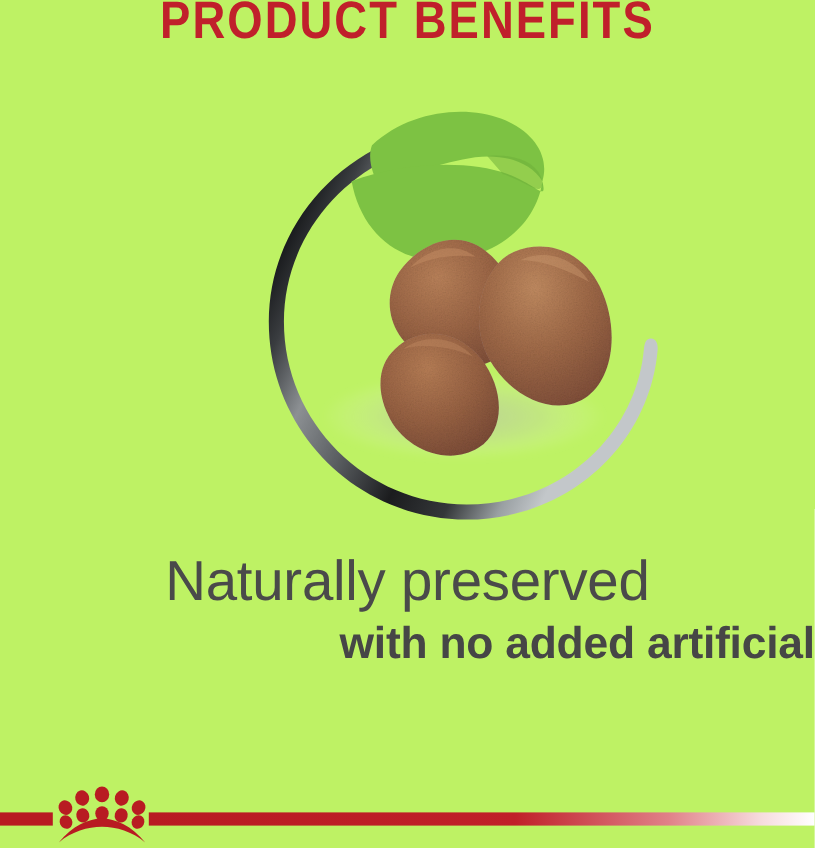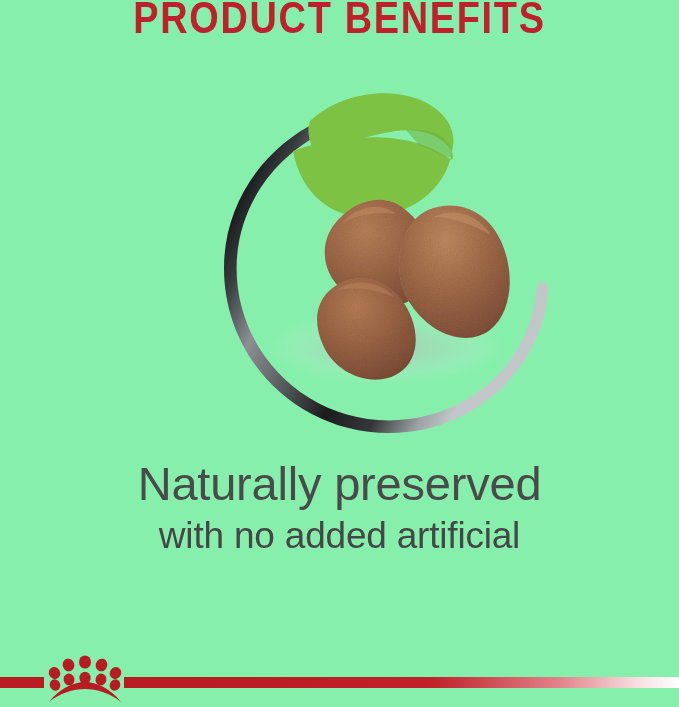--- a/index.html
+++ b/index.html
@@ -7,21 +7,21 @@
     padding: 0;
     background: #ffffff;
   }
   body {
     font-family: "Liberation Sans", sans-serif;
   }
   #page {
     position: relative;
     width: 679px;
     height: 707px;
-    background: #86efac;
+    background: #bef264;
     overflow: hidden;
   }
 
   
   #header-title {
     position: absolute;
     top: -7px;
     left: 0;
     width: 679px;
     text-align: center;
@@ -63,24 +63,25 @@
   }
   .copy-lead {
     font-size: 47px;
     font-weight: 300;
     line-height: 58px;
     letter-spacing: -0.2px;
     color: #4a4a4a;
   }
   .copy-sub {
     font-size: 37px;
-    font-weight: 400;
+    font-weight: 700;
     line-height: 45px;
     letter-spacing: -0.2px;
     color: #464646;
+    text-align: right;
   }
 
   
   #footer {
     position: absolute;
     left: 0;
     bottom: 0;
     width: 679px;
     height: 57px;
   }

